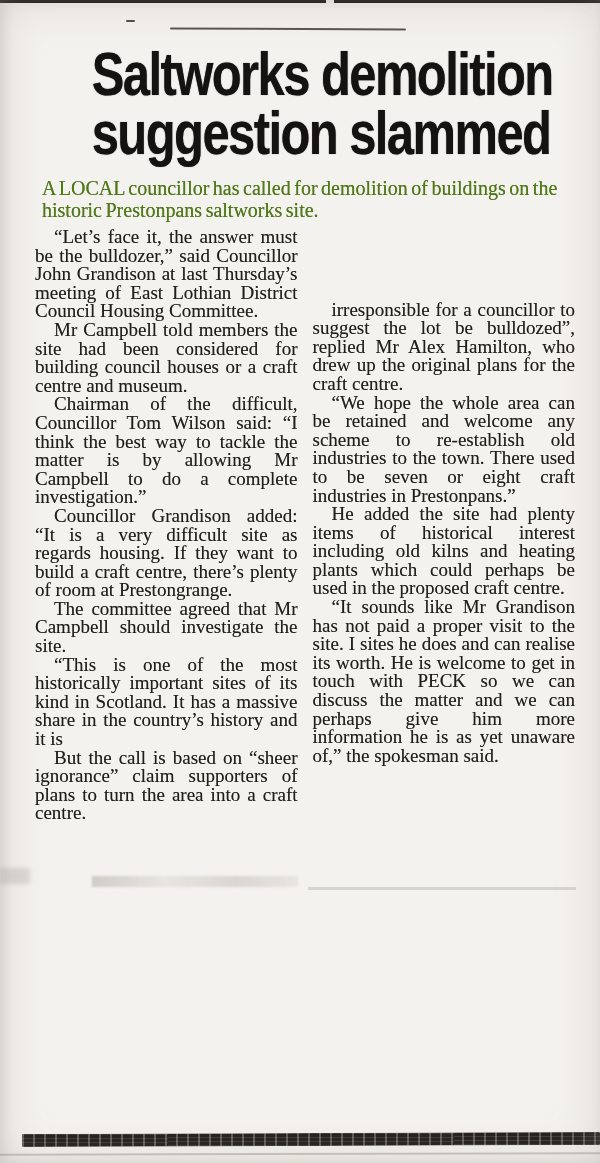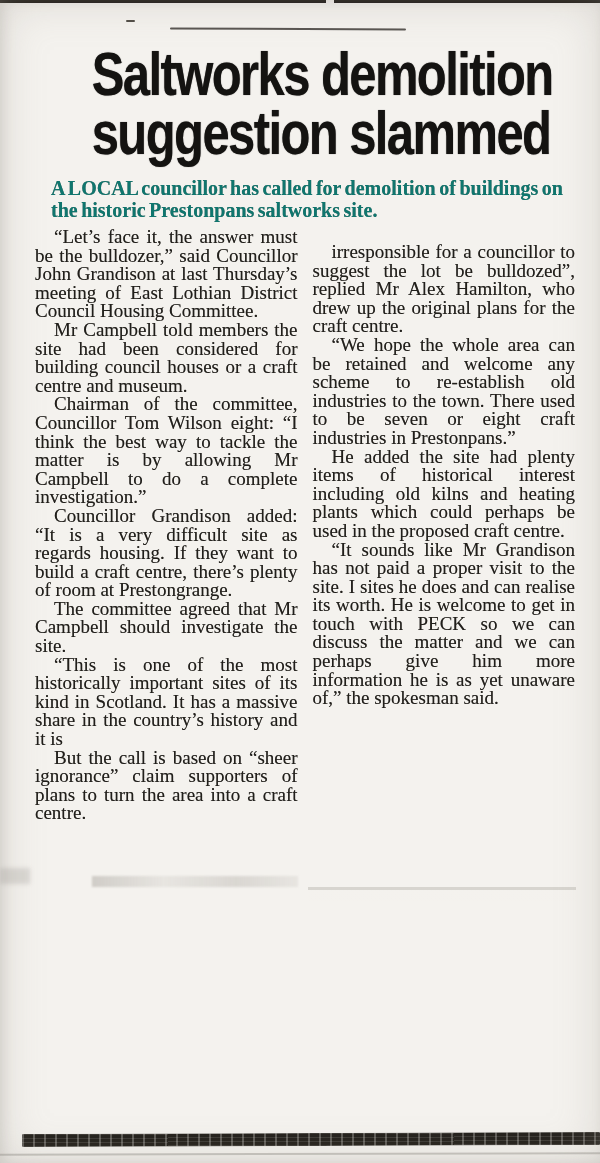--- a/index.html
+++ b/index.html
@@ -112,32 +112,32 @@
     display: block;
     font-size: 62px;
     line-height: 59px;
     letter-spacing: -2px;
     white-space: nowrap;
     transform: scaleX(0.79);
     transform-origin: 50% 50%;
     text-shadow: 0 0 1px rgba(20,19,17,0.75);
   }
   .lede {
-    margin: 15px 0 0 16px;
+    margin: 15px 0 0 7px;
     font-size: 20px;
     line-height: 22px;
     word-spacing: -1.5px;
-    color: #0f766e;
+    color: #4d7c0f;
     text-shadow: 0 0 0.5px rgba(29,27,24,0.55);
-    font-weight: bold;
   }
   .columns {
     display: flex;
     gap: 15px;
     margin-top: 7px;
+    align-items: center;
   }
   .col {
     flex: 1;
     font-size: 19px;
     line-height: 18.6px;
     text-align: justify;
     color: #211f1b;
     text-shadow: 0 0 0.5px rgba(33,31,27,0.5);
   }
   .col p {
@@ -162,21 +162,21 @@
       <span class="hl-line">Saltworks demolition</span>
       <span class="hl-line">suggestion slammed</span>
     </h1>
 
     <p class="lede">A LOCAL councillor has called for demolition of buildings on the historic Prestonpans saltworks site.</p>
 
     <div class="columns">
       <div class="col col-left" id="col-left">
           <p>“Let’s face it, the answer must be the bulldozer,” said Councillor John Grandison at last Thursday’s meeting of East Lothian District Council Housing Committee.</p>
           <p>Mr Campbell told members the site had been considered for building council houses or a craft centre and museum.</p>
-          <p>Chairman of the committee, Councillor Tom Wilson eight: “I think the best way to tackle the matter is by allowing Mr Campbell to do a complete investigation.”</p>
+          <p>Chairman of the difficult, Councillor Tom Wilson said: “I think the best way to tackle the matter is by allowing Mr Campbell to do a complete investigation.”</p>
           <p>Councillor Grandison added: “It is a very difficult site as regards housing. If they want to build a craft centre, there’s plenty of room at Prestongrange.</p>
           <p>The committee agreed that Mr Campbell should investigate the site.</p>
           <p>“This is one of the most historically important sites of its kind in Scotland. It has a massive share in the country’s history and it is</p>
           <p>But the call is based on “sheer ignorance” claim supporters of plans to turn the area into a craft centre.</p>
         </div>
       <div class="col col-right" id="col-right">
           <p>irresponsible for a councillor to suggest the lot be bulldozed”, replied Mr Alex Hamilton, who drew up the original plans for the craft centre.</p>
           <p>“We hope the whole area can be retained and welcome any scheme to re-establish old industries to the town. There used to be seven or eight craft industries in Prestonpans.”</p>
           <p>He added the site had plenty items of historical interest including old kilns and heating plants which could perhaps be used in the proposed craft centre.</p>
           <p>“It sounds like Mr Grandison has not paid a proper visit to the site. I sites he does and can realise its worth. He is welcome to get in touch with PECK so we can discuss the matter and we can perhaps give him more information he is as yet unaware of,” the spokesman said.</p>

